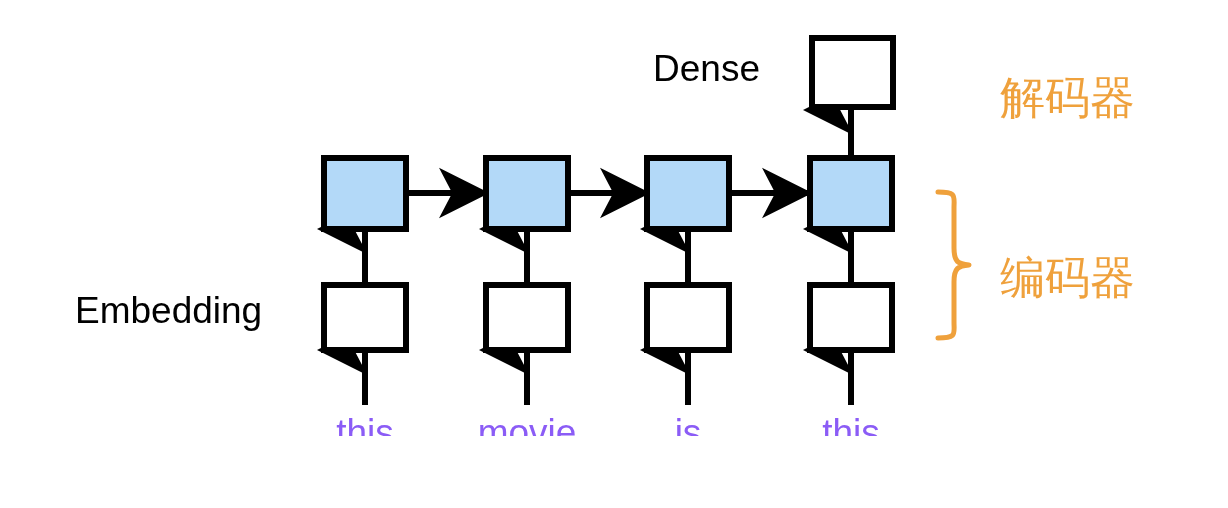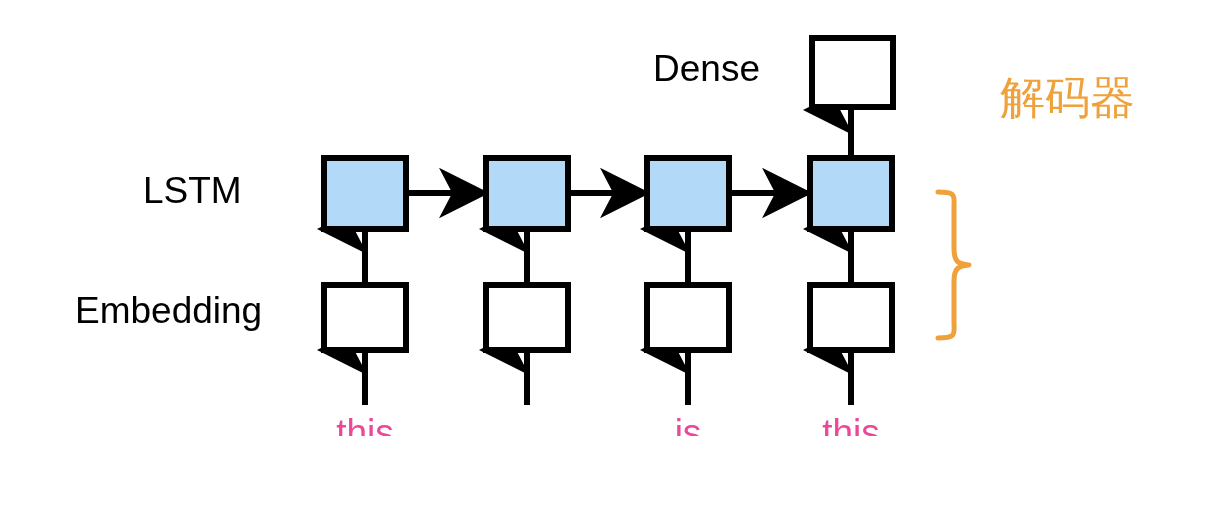--- a/index.html
+++ b/index.html
@@ -42,21 +42,21 @@
     margin-left: 30px;
   }
   #dense-label {
     left: 653px;
     top: 48px;
   }
   .token-label {
     position: absolute;
     font-family: "Liberation Sans", sans-serif;
     font-size: 37px;
-    color: #ec4899;
+    color: #8b5cf6;
     white-space: nowrap;
     text-align: center;
     top: 412px;
     transform: translateX(-50%);
   }
   .group-label {
     position: absolute;
     font-family: "Liberation Sans", "DejaVu Sans", sans-serif;
     font-size: 45px;
     color: #efa13c;
@@ -137,27 +137,28 @@
              L 954 248
              C 954 262, 958 264, 969 265
              C 958 266, 954 268, 954 282
              L 954 322
              C 954 334, 957 338, 938 338" fill="none" stroke="#efa13c" stroke-width="5" stroke-linecap="round" stroke-linejoin="round"></path>
 
   </svg>
 
   <div class="row-label" id="dense-label">Dense</div>
 
-  <div class="row-label" id="lstm-row-label">LSTM</div>
 
   <div class="row-label" id="embedding-row-label">Embedding</div>
 
   <div class="token-label" style="left:365px;">this</div>
 
+  <div class="token-label" style="left:527px;">movie</div>
 
   <div class="token-label" style="left:688px;">is</div>
 
   <div class="token-label" style="left:851px;">this</div>
 
   <div class="group-label" id="decoder-group-label">解码器</div>
 
+  <div class="group-label" id="encoder-group-label">编码器</div>
 
 </div>
 
 </body></html>

